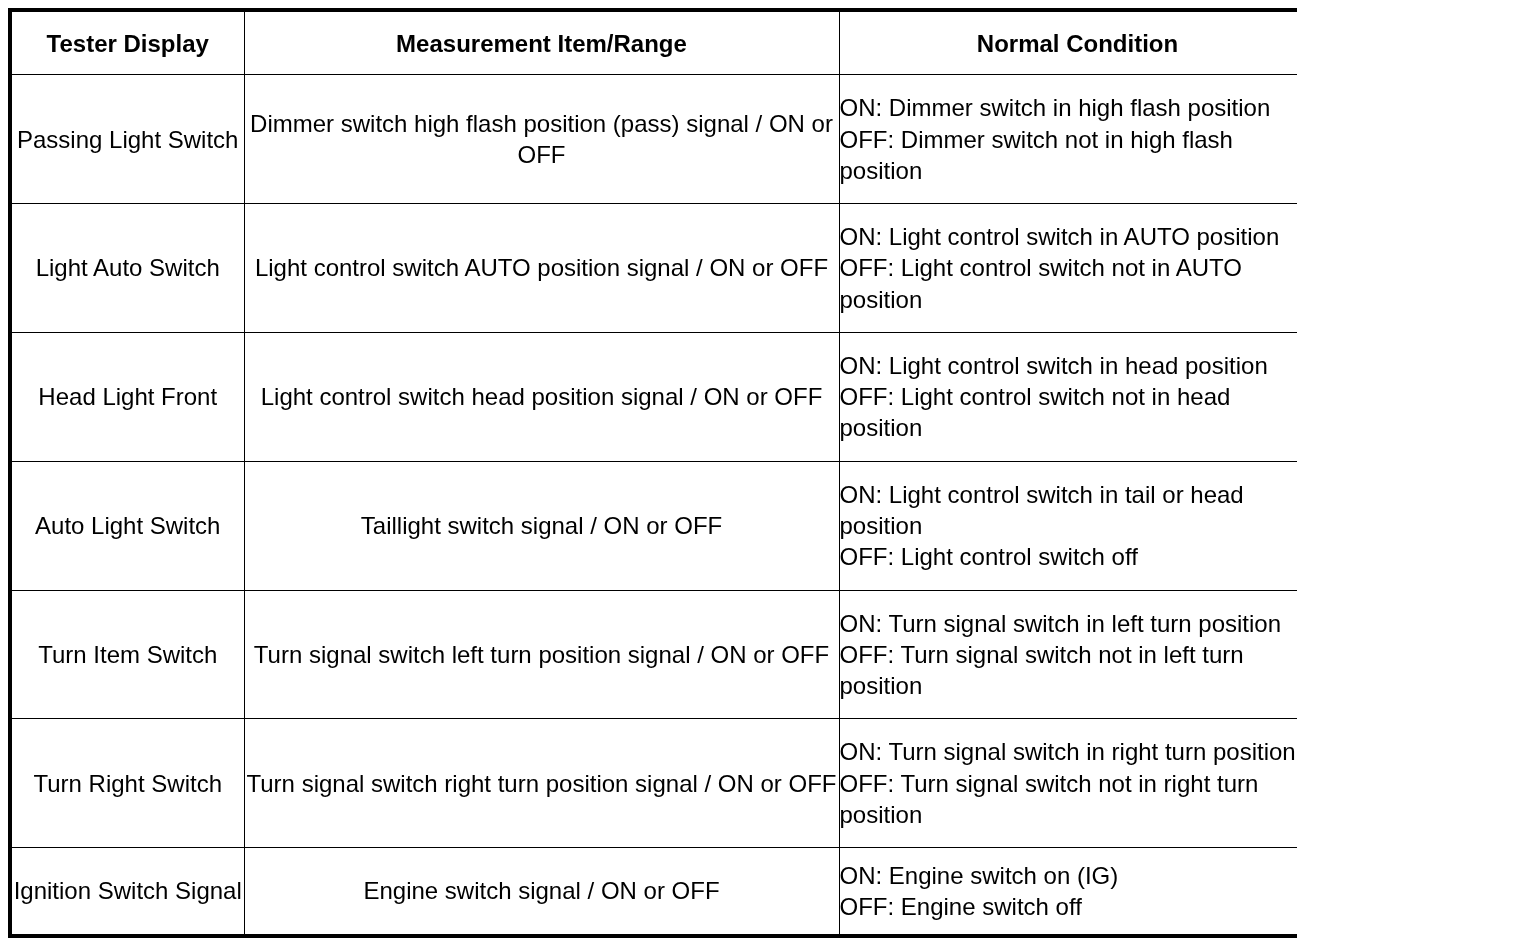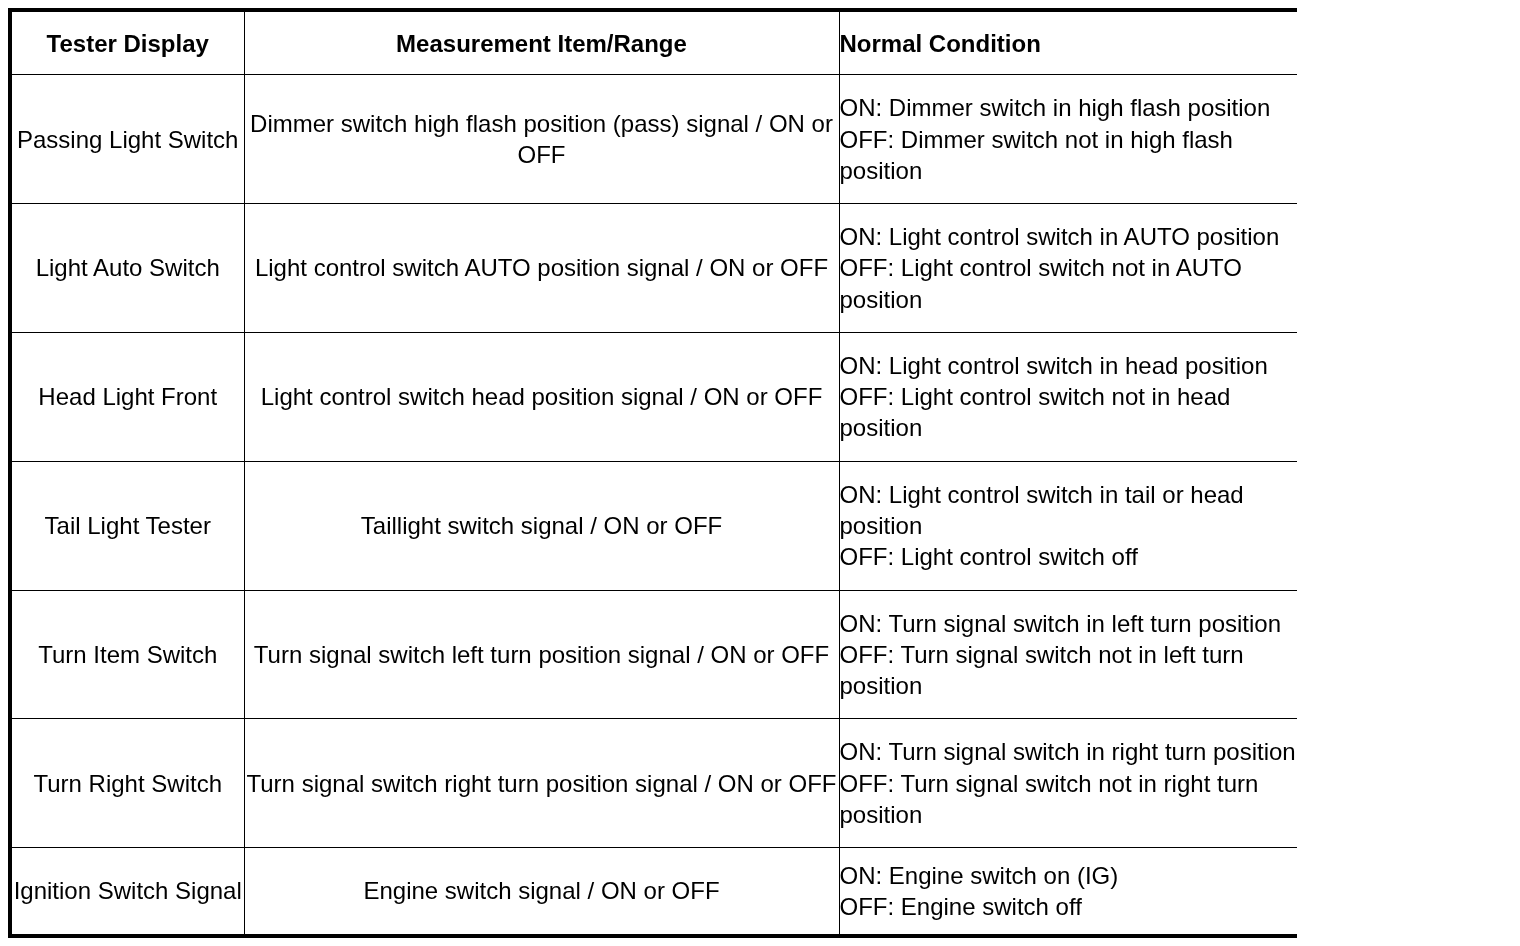--- a/index.html
+++ b/index.html
@@ -97,21 +97,21 @@
       <colgroup>
         <col class="c1">
           <col class="c2">
           <col class="c3">
           <col class="c4">
       </colgroup>
       <thead>
         <tr>
           <th class="col-tester">Tester Display</th>
           <th class="col-measure">Measurement Item/Range</th>
-          <th class="col-normal" style="text-align:left;">Normal Condition</th>
+          <th class="col-normal" style="text-align:center;">Normal Condition</th>
           <th class="col-note">
             <span class="hdr-line">Diagnostic</span>
             <span class="hdr-line">Note</span>
           </th>
         </tr>
       </thead>
       <tbody>
 
           <tr>
             <td class="col-tester"><span>Passing Light Switch</span></td>
@@ -134,21 +134,21 @@
           <tr>
             <td class="col-tester"><span>Head Light Front</span></td>
             <td class="col-measure"><span>Light control switch head position signal / ON or OFF</span></td>
             <td class="col-normal">
               <span class="cond-line">ON: Light control switch in head position</span>
               <span class="cond-line">OFF: Light control switch not in head position</span>
             </td>
             <td class="col-note"><span>-</span></td>
           </tr>
           <tr>
-            <td class="col-tester"><span>Tail Light Tester</span></td>
+            <td class="col-tester"><span>Auto Light Switch</span></td>
             <td class="col-measure"><span>Taillight switch signal / ON or OFF</span></td>
             <td class="col-normal">
               <span class="cond-line">ON: Light control switch in tail or head position</span>
               <span class="cond-line">OFF: Light control switch off</span>
             </td>
             <td class="col-note"><span>-</span></td>
           </tr>
           <tr>
             <td class="col-tester"><span>Turn Item Switch</span></td>
             <td class="col-measure"><span>Turn signal switch left turn position signal / ON or OFF</span></td>

